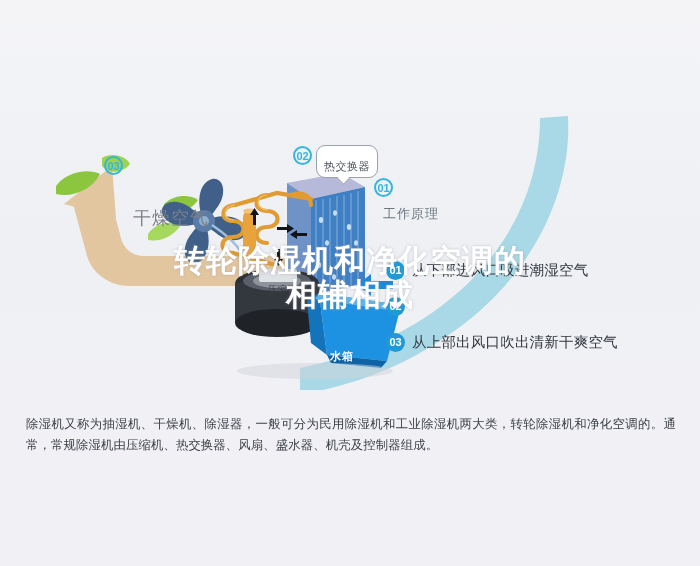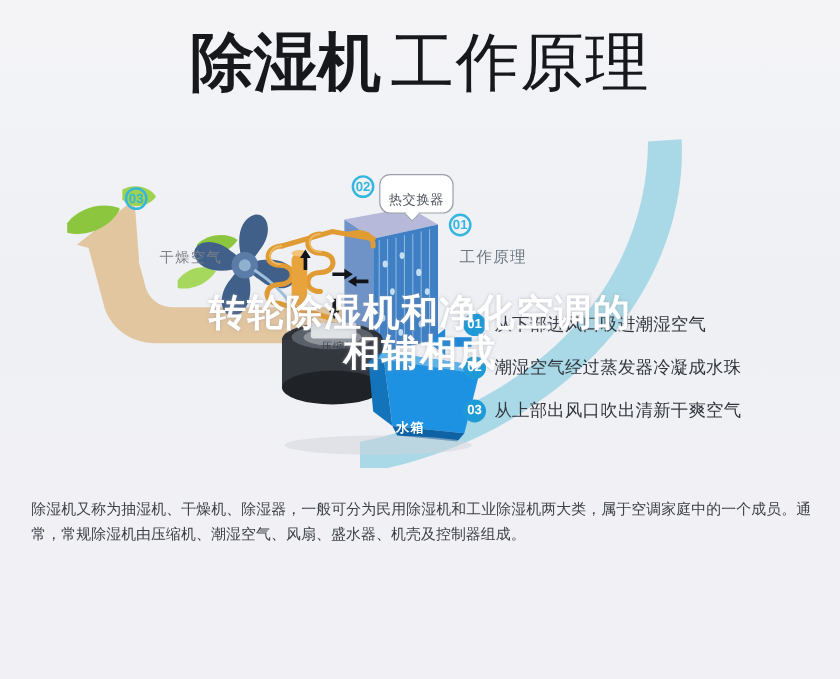--- a/index.html
+++ b/index.html
@@ -130,21 +130,21 @@
   }
 
   #marker-03 { left: 104px; top: 156px; }
   #marker-02 { left: 293px; top: 146px; }
   #marker-01 { left: 374px; top: 178px; }
 
   .label-03 {
     position: absolute;
     left: 133px;
     top: 206px;
-    font-size: 12px;
+    font-size: 18px;
     color: #7c7f86;
     letter-spacing: 1px;
     text-align: center;
   }
   .label-01 {
     position: absolute;
     left: 383px;
     top: 205px;
     font-size: 13px;
     color: #6b7781;
@@ -268,23 +268,20 @@
   }
   .body-copy p:last-child { margin-bottom: 0; }
 </style>
 </head>
 <body>
 
 <div id="page">
 
   <div class="info-card">
 
-    <div class="title-wrap">
-      <span class="title-bold">除湿机</span><span class="title-light">工作原理</span>
-    </div>
 
     <svg class="swoosh" viewBox="0 0 400 280">
       <path d="M 238 10 C 236 80 200 160 110 215 C 70 240 30 255 0 262 L 0 300 L 400 300 L 400 10 Z" fill="none"></path>
       <path d="M 240 8 C 240 80 205 158 118 212 C 78 236 36 252 -10 260 L -10 286 C 48 278 100 258 144 228 C 232 170 272 84 268 6 Z" fill="#a9d9e6"></path>
     </svg>
 
     <svg class="dry-arrow" viewBox="0 0 260 130">
       <path d="M 250 96 L 250 126 L 70 126 L 70 126 C 48 126 30 112 26 92 L 12 40 L 44 16 L 60 74 C 62 86 70 96 84 96 Z" fill="#e2c6a0"></path>
       <path d="M 4 44 L 52 6 L 56 58 Z" fill="#e2c6a0"></path>
     </svg>
@@ -396,32 +393,31 @@
     <div class="label-compressor">压缩机</div>
     <div class="label-tank">水箱</div>
 
     <div class="steps">
       <div class="step">
         <span class="step-badge">01</span>
         <span class="step-text">从下部进风口吸进潮湿空气</span>
       </div>
       <div class="step">
         <span class="step-badge">02</span>
-        <span class="step-text">潮湿空气经过蒸发器冷凝成水珠</span>
       </div>
       <div class="step">
         <span class="step-badge">03</span>
         <span class="step-text">从上部出风口吹出清新干爽空气</span>
       </div>
     </div>
 
     <div class="watermark">
       <span>转轮除湿机和净化空调的</span>
       <span class="wm-line2">相辅相成</span>
     </div>
 
   </div>
 
   <div class="body-copy">
-    <p>除湿机又称为抽湿机、干燥机、除湿器，一般可分为民用除湿机和工业除湿机两大类，属于空调家庭中的一个成员。通常，常规除湿机由压缩机、潮湿空气、风扇、盛水器、机壳及控制器组成。</p>
+    <p>除湿机又称为抽湿机、干燥机、除湿器，一般可分为民用除湿机和工业除湿机两大类，转轮除湿机和净化空调的。通常，常规除湿机由压缩机、热交换器、风扇、盛水器、机壳及控制器组成。</p>
   </div>
 
 </div>
 
 </body></html>

